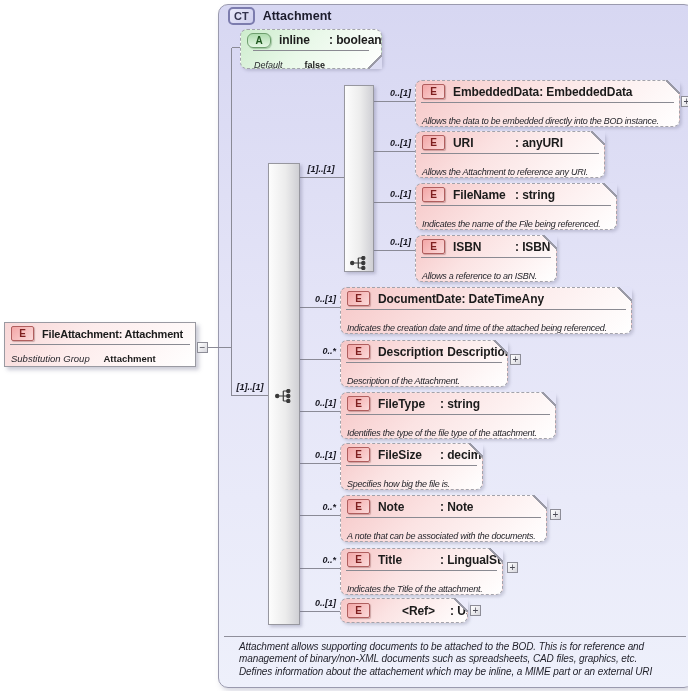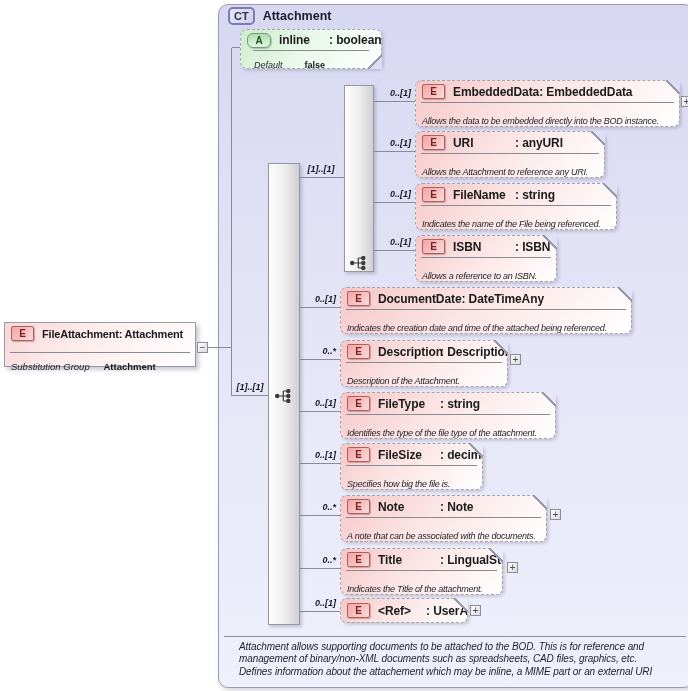--- a/index.html
+++ b/index.html
@@ -50,21 +50,21 @@
     background:linear-gradient(180deg,#aedcae,#e6f7e6);font-size:10px;font-weight:bold;color:#1d551d;
     box-shadow:1px 1px 1px rgba(60,120,60,.35);}
   .ename{display:inline-block;min-width:62px;font-size:12px;font-weight:bold;color:#1b1b1b;letter-spacing:-.1px;}
   .etype{font-size:12px;font-weight:bold;color:#1b1b1b;letter-spacing:-.1px;}
   .drow{border-top:1px solid #8a8a92;margin:0 5px;padding:13px 1px 0 1px;
     font-size:9px;font-style:italic;color:#26262c;letter-spacing:-.25px;white-space:nowrap;overflow:hidden;}
 
   
   .r-ename{display:inline-block;font-size:11px;font-weight:bold;color:#1b1b1b;letter-spacing:-.2px;}
   .r-etype{font-size:11px;font-weight:bold;color:#1b1b1b;letter-spacing:-.2px;}
-  .srow{border-top:1px solid #8a8a92;margin:8px 5px;padding:3px 1px 0 1px;white-space:nowrap;overflow:hidden;}
+  .srow{border-top:1px solid #8a8a92;margin:0 5px;padding:3px 1px 0 1px;white-space:nowrap;overflow:hidden;}
   .slabel{display:inline-block;min-width:88px;font-size:9.5px;font-style:italic;color:#26262c;}
   .svalue{font-size:9.5px;font-weight:bold;color:#1b1b1b;}
 
   
   .dlabel{display:inline-block;min-width:46px;font-size:9px;font-style:italic;color:#26262c;}
   .dvalue{font-size:9px;font-weight:bold;color:#1b1b1b;}
 
   
   .card{position:absolute;width:36px;font-size:9px;font-weight:bold;font-style:italic;
     color:#15151f;text-align:right;z-index:3;white-space:nowrap;}
@@ -275,21 +275,21 @@
     </div>
     <div class="drow">Indicates the Title of the attachment.</div>
   </div>
   <div class="card" style="left:300px;top:555px;">0..*</div>
   <div class="expander" style="left:507px;top:562px;">+</div>
 
   <div class="box ebox" style="left:340px;top:598px;width:128px;height:25px;--fold-bg:#ebebfa;">
     <div class="fold tr"></div>
     <div class="trow" style="height:23px;">
       <span class="badge ebadge">E</span>
-      <span class="ename" style="min-width:48px;">&lt;Ref&gt;</span>
+      <span class="ename" style="min-width:48px;margin-left:24px;">&lt;Ref&gt;</span>
       <span class="etype">: UserArea</span>
     </div>
   </div>
   <div class="card" style="left:300px;top:598px;">0..[1]</div>
   <div class="expander" style="left:470px;top:605px;">+</div>
 
   <div class="footer-sep"></div>
   <div class="footer-text" style="top:641px;">Attachment allows supporting documents to be attached to the BOD. This is for reference and management of binary/non-XML documents such as spreadsheets, CAD files, graphics, etc.</div>
   <div class="footer-text" style="top:666px;">Defines information about the attachement which may be inline, a MIME part or an external URI</div>
 

